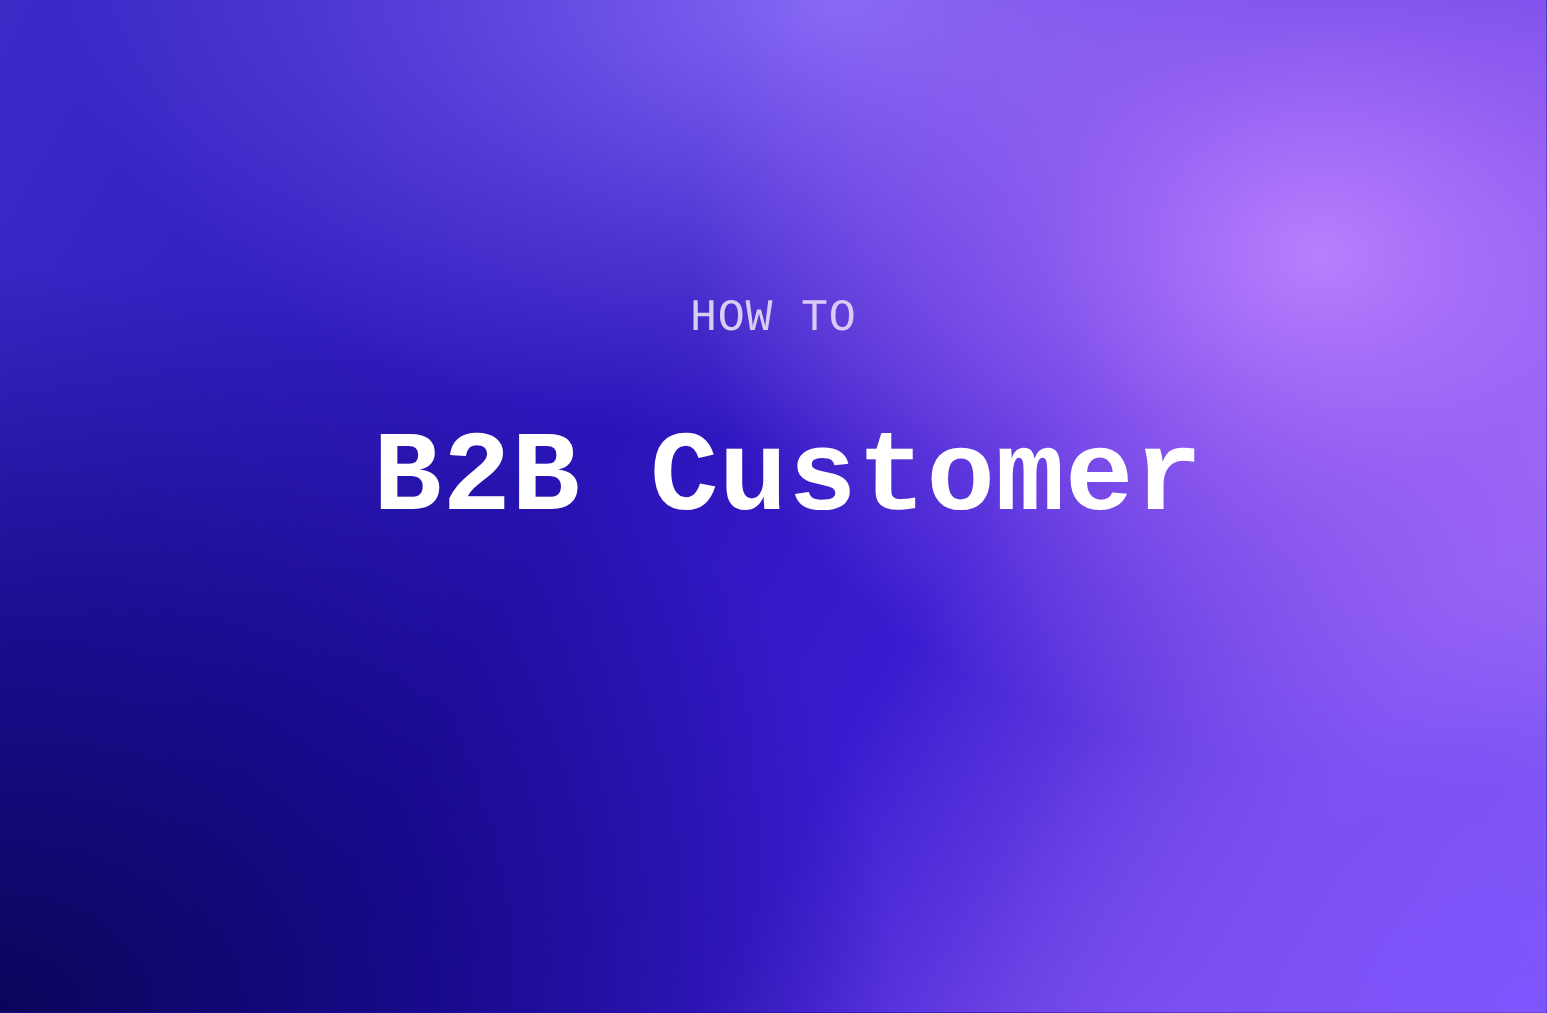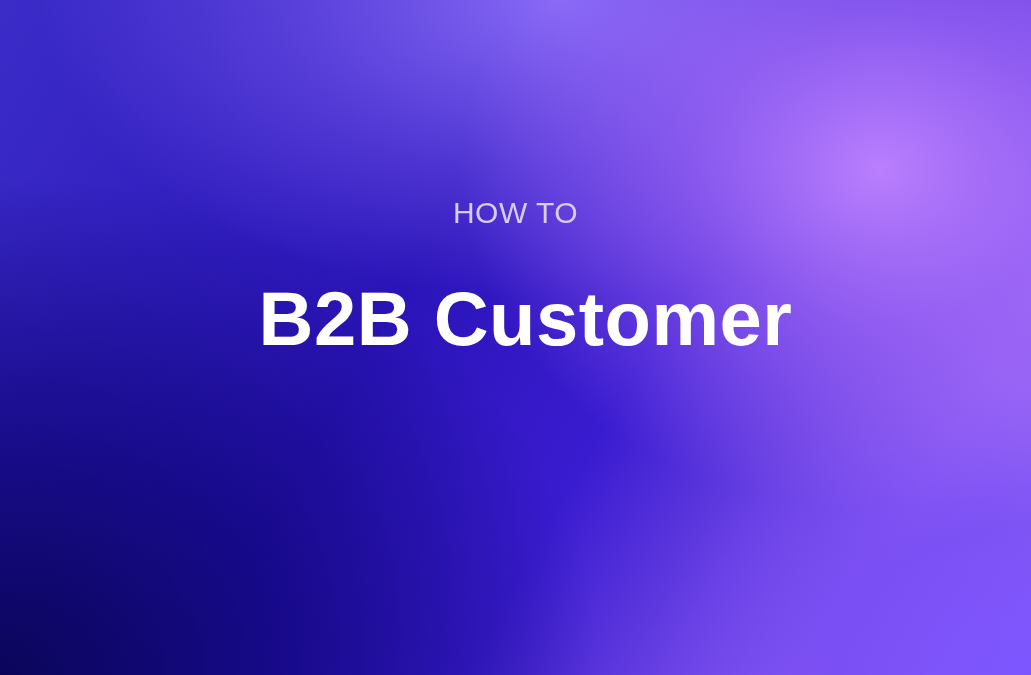--- a/index.html
+++ b/index.html
@@ -13,20 +13,21 @@
     background:
       radial-gradient(ellipse 420px 340px at 880px 170px, rgba(190,130,255,0.95) 0%, rgba(170,110,250,0.6) 45%, rgba(150,100,245,0) 100%),
       radial-gradient(ellipse 520px 300px at 560px 0px, rgba(140,110,250,0.95) 0%, rgba(120,90,240,0.5) 55%, rgba(110,80,235,0) 100%),
       radial-gradient(ellipse 380px 300px at 1031px 675px, rgba(125,85,255,1) 0%, rgba(110,70,245,0.6) 50%, rgba(100,60,240,0) 100%),
       radial-gradient(ellipse 600px 500px at 0px 675px, rgba(10,5,90,1) 0%, rgba(15,5,120,0.7) 50%, rgba(20,8,150,0) 100%),
       linear-gradient(120deg, #3b2cc8 0%, #2a14b8 40%, #3a1cd0 60%, #8c5cf2 85%, #a172f8 100%);
   }
   .content {
     position: absolute; left: 0; right: 0; top: 0; bottom: 0;
     text-align: center;
+    font-family: Liberation Mono, monospace;
   }
   .eyebrow {
     position: absolute; left: 0; right: 0; top: 196px;
     font-size: 30px; font-weight: 400; letter-spacing: 0.5px;
     color: #d8ccf5;
   }
   .title {
     position: absolute; left: 0; right: 0; top: 266px;
     font-size: 76px; font-weight: 700; line-height: 106px;
     color: #ffffff; letter-spacing: 0.5px;

